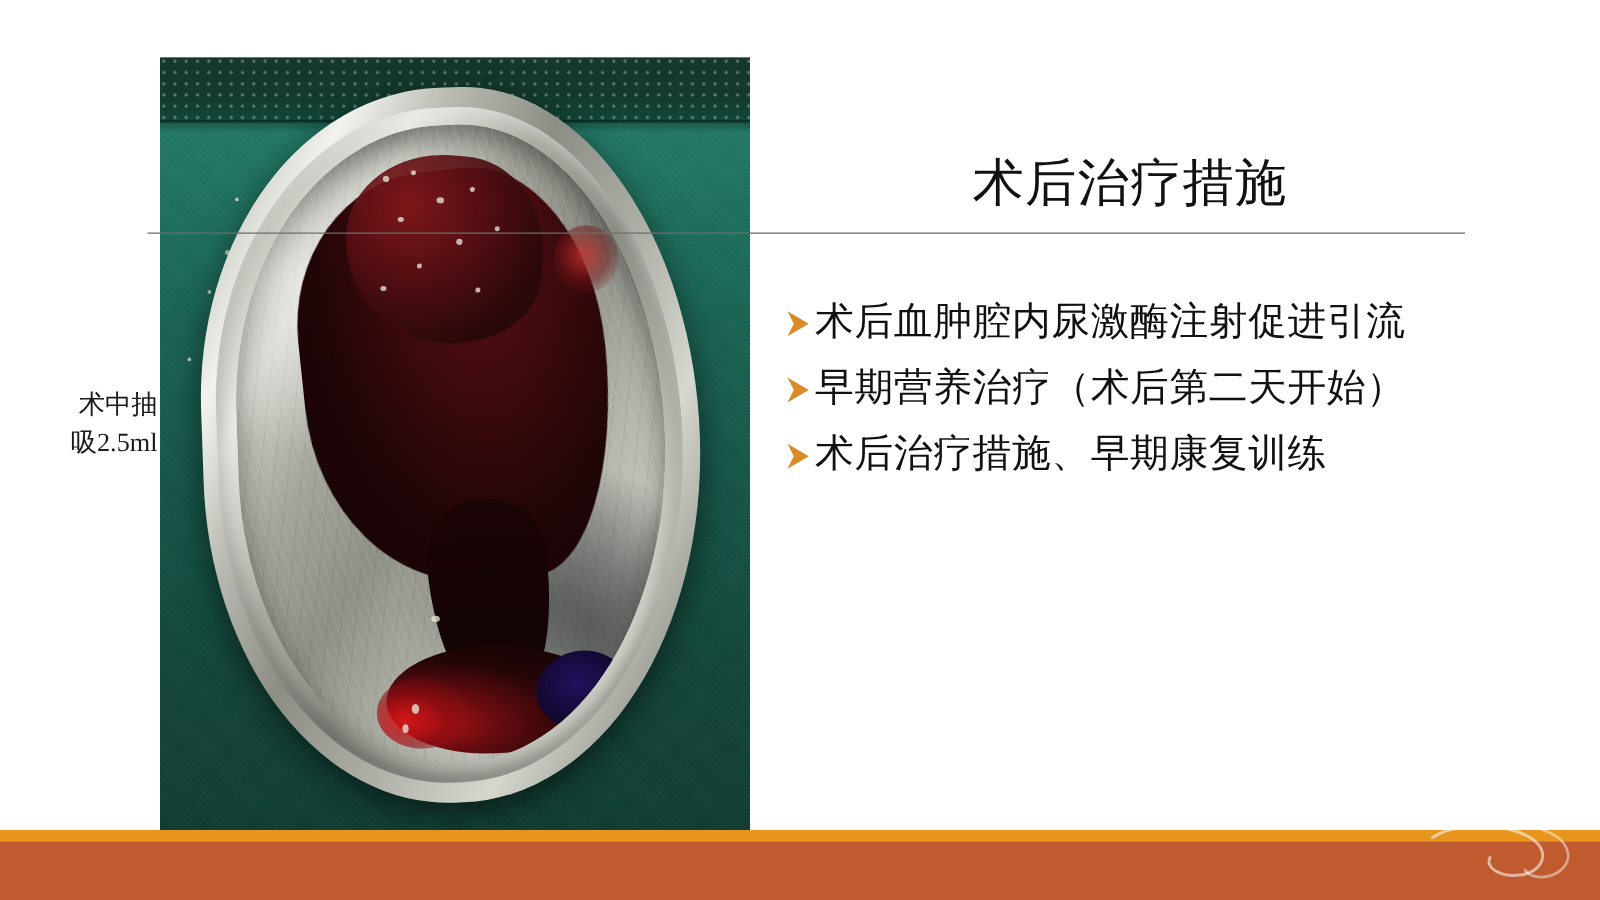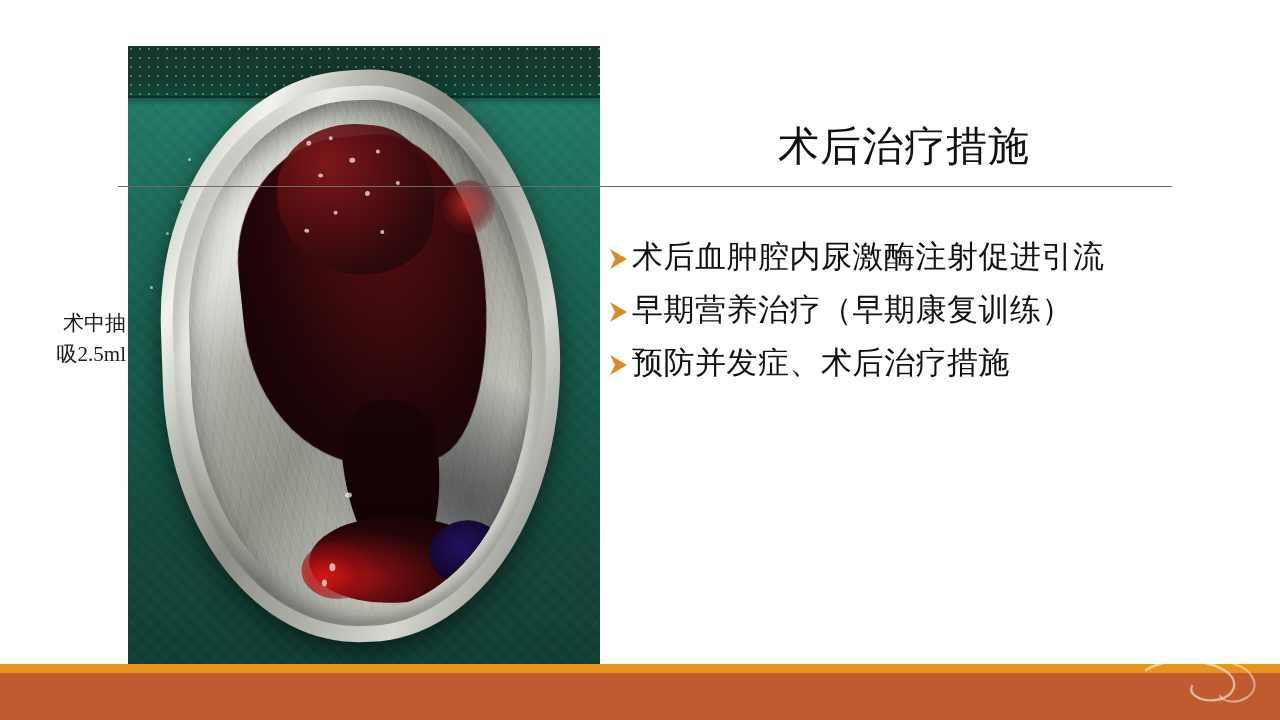--- a/index.html
+++ b/index.html
@@ -47,21 +47,21 @@
     left: 118px;
     top: 186px;
     width: 1054px;
     height: 0;
     border-top: 1.6px solid #6d6d6d;
   }
 
   
   .bullets {
     position: absolute;
-    left: 608px;
+    left: 628px;
     top: 238px;
     width: 600px;
   }
   .bullet-row {
     display: flex;
     align-items: flex-start;
     height: 53px;
     white-space: nowrap;
   }
   .bullet-marker {
@@ -407,30 +407,30 @@
       </span>
       <span class="bullet-text">术后血肿腔内尿激酶注射促进引流</span>
     </div>
 
     <div class="bullet-row">
       <span class="bullet-marker">
         <svg width="24" height="36" viewBox="0 0 24 36" aria-hidden="true">
           <path d="M2 7 L19 17 L2 27 L7 17 Z" fill="#d98b28"></path>
         </svg>
       </span>
-      <span class="bullet-text">早期营养治疗（早期康复训练）</span>
+      <span class="bullet-text">早期营养治疗（术后第二天开始）</span>
     </div>
 
     <div class="bullet-row">
       <span class="bullet-marker">
         <svg width="24" height="36" viewBox="0 0 24 36" aria-hidden="true">
           <path d="M2 7 L19 17 L2 27 L7 17 Z" fill="#d98b28"></path>
         </svg>
       </span>
-      <span class="bullet-text">预防并发症、术后治疗措施</span>
+      <span class="bullet-text">术后治疗措施、早期康复训练</span>
     </div>
 
   </div>
 
   <div class="bar-thin"></div>
   <div class="bar-thick"></div>
   <div class="swoosh">
     <svg width="140" height="72" viewBox="0 0 140 72" aria-hidden="true">
       <path d="M16 22 C34 10, 74 10, 94 22 C112 33, 104 50, 86 52 C70 54, 58 46, 62 38" fill="none" stroke="rgba(255,255,255,.55)" stroke-width="2.4" stroke-linecap="round"></path>
       <path d="M104 16 C124 22, 132 40, 116 50 C106 56, 94 54, 90 48" fill="none" stroke="rgba(255,255,255,.45)" stroke-width="2.2" stroke-linecap="round"></path>

